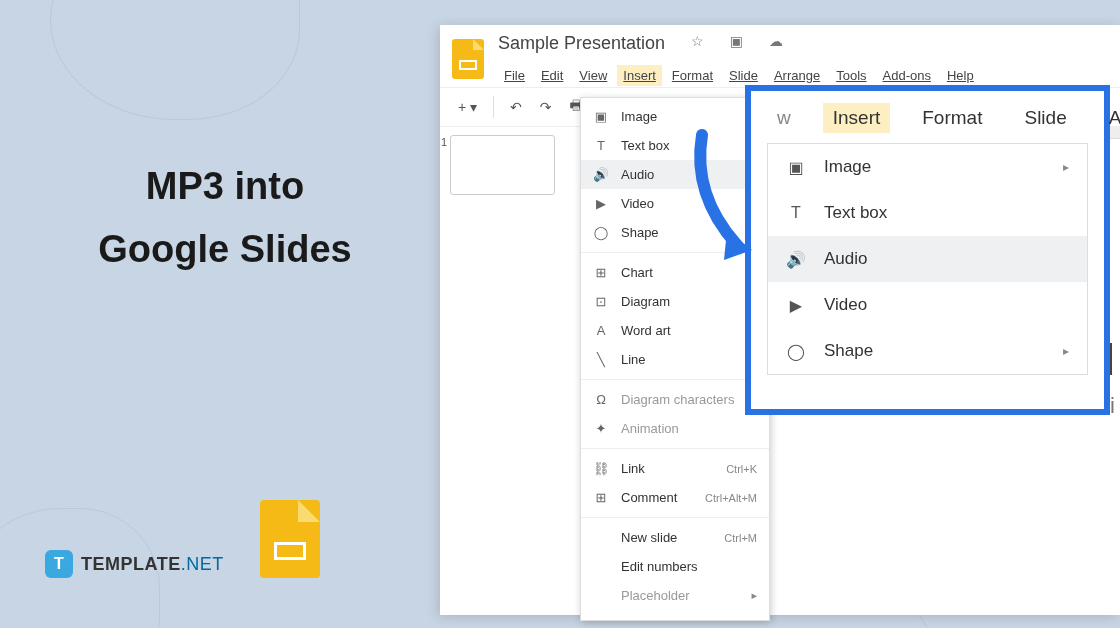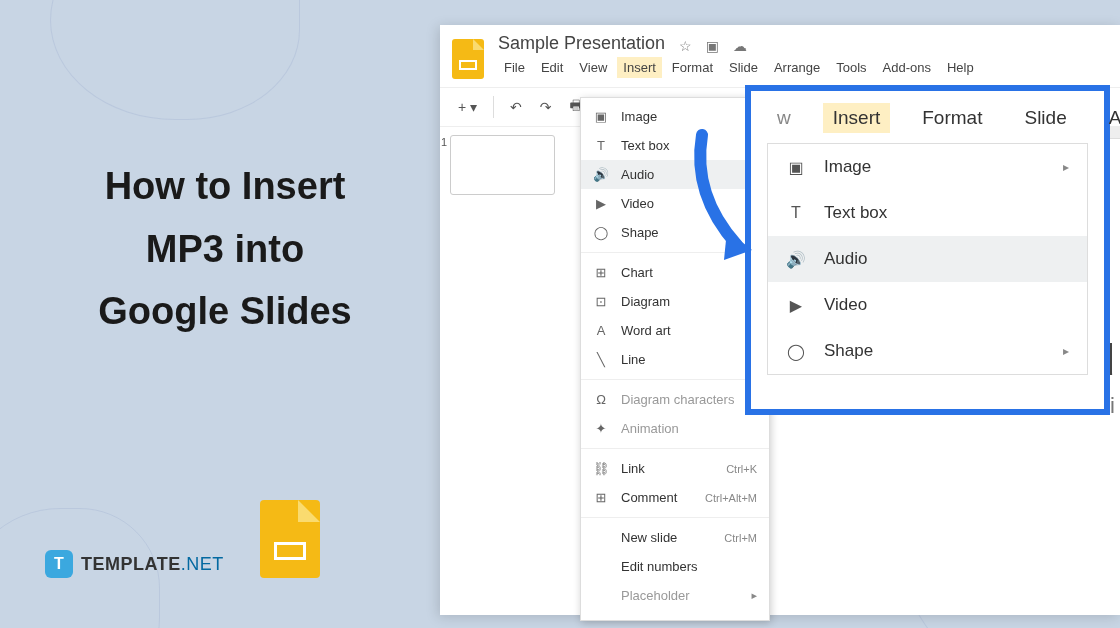--- a/index.html
+++ b/index.html
@@ -115,28 +115,28 @@
       background:#fadb6f;
       clip-path: polygon(0 0, 100% 100%, 0 100%);
     }
     .app-logo-small .ir {
       position:absolute;
       bottom:9px;left:7px;width:18px;height:10px;
       border:2px solid #fff;
     }
     .doc-info { margin-left: 14px; flex: 1; }
     .doc-title-row {
-      display: flex; align-items: flex-end; gap: 14px;
+      display: flex; align-items: flex-start; gap: 26px;
       padding-top: 2px;
     }
     .doc-title { font-size: 18px; color: #444; }
     .doc-star, .doc-folder, .doc-cloud { color: #777; font-size: 14px; }
     .menu-row {
-      display: flex; gap: 4px; margin-top: 3px;
-      font-size: 13px; color: #444;
+      display: flex; gap: 4px; margin-top: 11px;
+      font-size: 13px; color: #444; text-decoration: underline;
     }
     .menu-item { padding: 3px 6px; cursor: pointer; }
     .menu-item.highlighted { background: #feefc3; }
     .last-edit { color: #888; margin-left: 10px; font-size: 11px; padding-top:4px;}
 
     .toolbar {
       height: 40px;
       border-top: 1px solid #eee;
       border-bottom: 1px solid #eee;
       display: flex;
@@ -250,21 +250,20 @@
   </style>
 </head>
 <body>
 
 <div class="bg-shape bg-shape-1"></div>
 <div class="bg-shape bg-shape-2"></div>
 <div class="bg-shape bg-shape-3"></div>
 
 <div class="title-block">
   <div class="title-text">
-    <div>How to Insert</div>
     <div>MP3 into</div>
     <div>Google Slides</div>
   </div>
 </div>
 
 <div class="slides-logo-big">
   <div class="inner-rect"></div>
 </div>
 
 <div class="template-logo">

